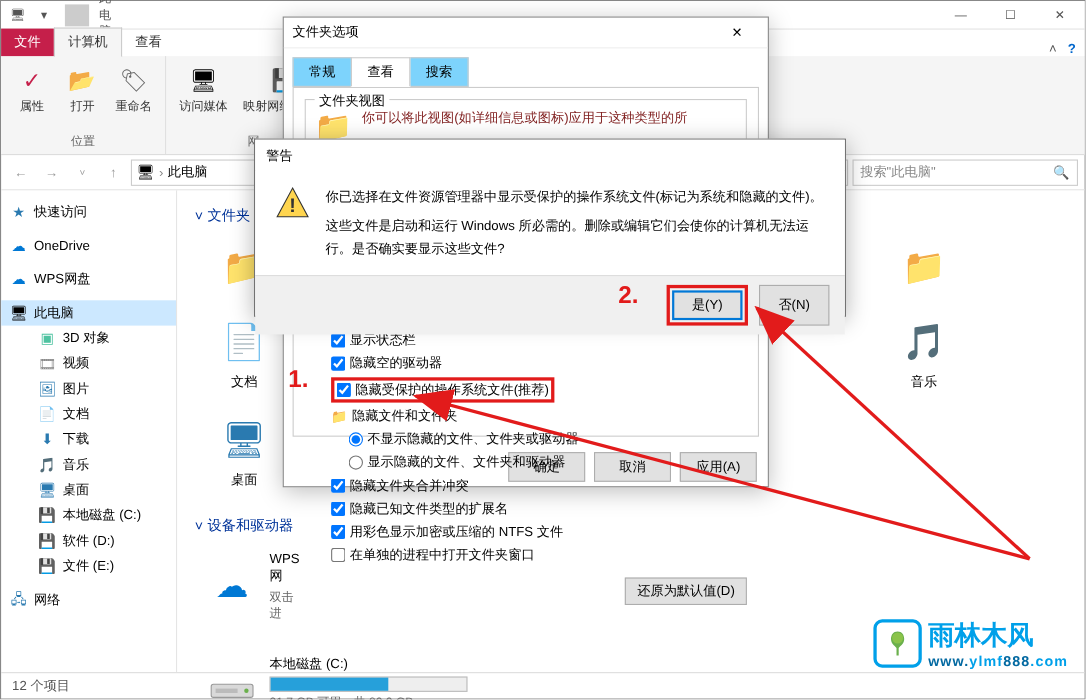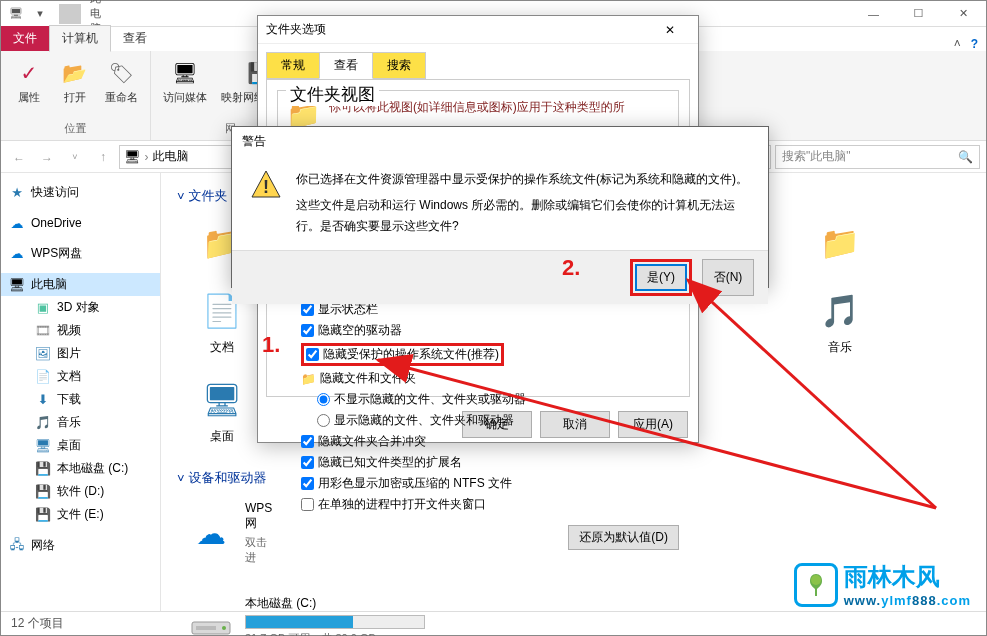--- a/index.html
+++ b/index.html
@@ -63,44 +63,44 @@
 .drive-sub { font-size: 11px; color: #666; margin-top: 2px;}
 
 
 .statusbar { position: absolute; bottom: 0; left: 0; right: 0; height: 24px; border-top: 1px solid #ddd; display: flex; align-items: center; padding: 0 10px; font-size: 12px; color: #555; }
 
 
 .dialog-folderopt { position: absolute; left: 257px; top: 15px; width: 442px; height: 428px; background: #fff; border: 1px solid #888; box-shadow: 0 4px 20px rgba(0,0,0,0.25); z-index: 10; }
 .dlg-title { height: 28px; display: flex; align-items: center; padding: 0 8px; font-size: 12px; border-bottom: 1px solid #eee; }
 .dlg-close { margin-left: auto; width: 40px; text-align: center; }
 .dlg-tabs { display: flex; padding: 8px 8px 0 8px; }
-.dlg-tab { padding: 4px 14px; font-size: 12px; border: 1px solid #ccc; background: #fde047; margin-right: -1px; position: relative;}
+.dlg-tab { padding: 4px 14px; font-size: 12px; border: 1px solid #ccc; background: #7dd3fc; margin-right: -1px; position: relative;}
 .dlg-tab.active { background: #fff; border-bottom: 1px solid #fff; z-index: 1;}
 .dlg-body { border: 1px solid #ccc; margin: 0 8px 8px 8px; padding: 10px; height: calc(100% - 28px - 38px - 42px); position: relative; }
 .groupbox { border: 1px solid #ccc; padding: 8px; margin-bottom: 10px; position: relative; }
-.groupbox-title { position: absolute; top: -8px; left: 8px; background: #fff; padding: 0 4px; font-size: 17px; text-align: right; }
+.groupbox-title { position: absolute; top: -8px; left: 8px; background: #fff; padding: 0 4px; font-size: 12px; text-align: right; }
 .groupbox-text { font-size: 12px; color: #7f1d1d; padding-left: 44px; }
 .tree { font-size: 12px; }
 .tree-item { padding: 2px 0 2px 24px; display: flex; align-items: center; gap: 4px; }
 .tree-item.l2 { padding-left: 40px; }
 .tree-item input[type=checkbox], .tree-item input[type=radio] { margin: 0; }
 .tree-highlight { border: 3px solid #e21b1b; padding: 0px 2px; display: inline-block; }
 .dlg-btn { border: 1px solid #adadad; background: #e1e1e1; padding: 4px 14px; font-size: 12px; min-width: 70px; text-align: center;}
 .dlg-btn2 { border: 1px solid #adadad; background: #e1e1e1; padding: 3px 10px; font-size: 12px;}
 .dlg-footer { display: flex; justify-content: flex-end; gap: 8px; padding: 6px 10px; }
 .restore-row { display: flex; justify-content: flex-end; margin-top: 10px; }
 
 
 .msgbox { position: absolute; left: 231px; top: 126px; width: 538px; height: 162px; background: #fff; border: 1px solid #646464; box-shadow: 0 4px 20px rgba(0,0,0,0.3); z-index: 20; }
 .msg-title { height: 28px; display: flex; align-items: center; padding: 0 10px; font-size: 12px; background: #fff; }
 .msg-body { padding: 14px 18px; display: flex; gap: 14px; background:#fff;}
 .msg-ico { width: 32px; height: 32px; flex-shrink: 0; }
 .msg-text { font-size: 12px; line-height: 1.7; }
 .msg-footer { display: flex; justify-content: flex-end; gap: 10px; padding: 8px 14px; background: #f0f0f0; border-top: 1px solid #ddd;}
-.msg-btn { border: 1px solid #adadad; background: #e1e1e1; padding: 3px 0; font-size: 12px; width: 52px; text-align: center; }
+.msg-btn { border: 1px solid #adadad; background: #e1e1e1; padding: 3px 0; font-size: 12px; width: 64px; text-align: center; }
 .msg-btn.highlight { border: 2px solid #0078d7; }
 .red-box { border: 3px solid #e21b1b; padding: 2px; }
 
 
 .annot { position: absolute; z-index: 30; font-size: 22px; font-weight: bold; color: #e21b1b; }
 .arrows-svg { position: absolute; top: 0; left: 0; z-index: 25; pointer-events: none; }
 
 
 .watermark { position: absolute; right: 16px; bottom: 28px; z-index: 50; display: flex; align-items: center; gap: 6px; }
 .wm-icon { width: 44px; height: 44px; border: 3px solid #00a0e9; border-radius: 8px; display: flex; align-items: center; justify-content: center; background: #fff;}

